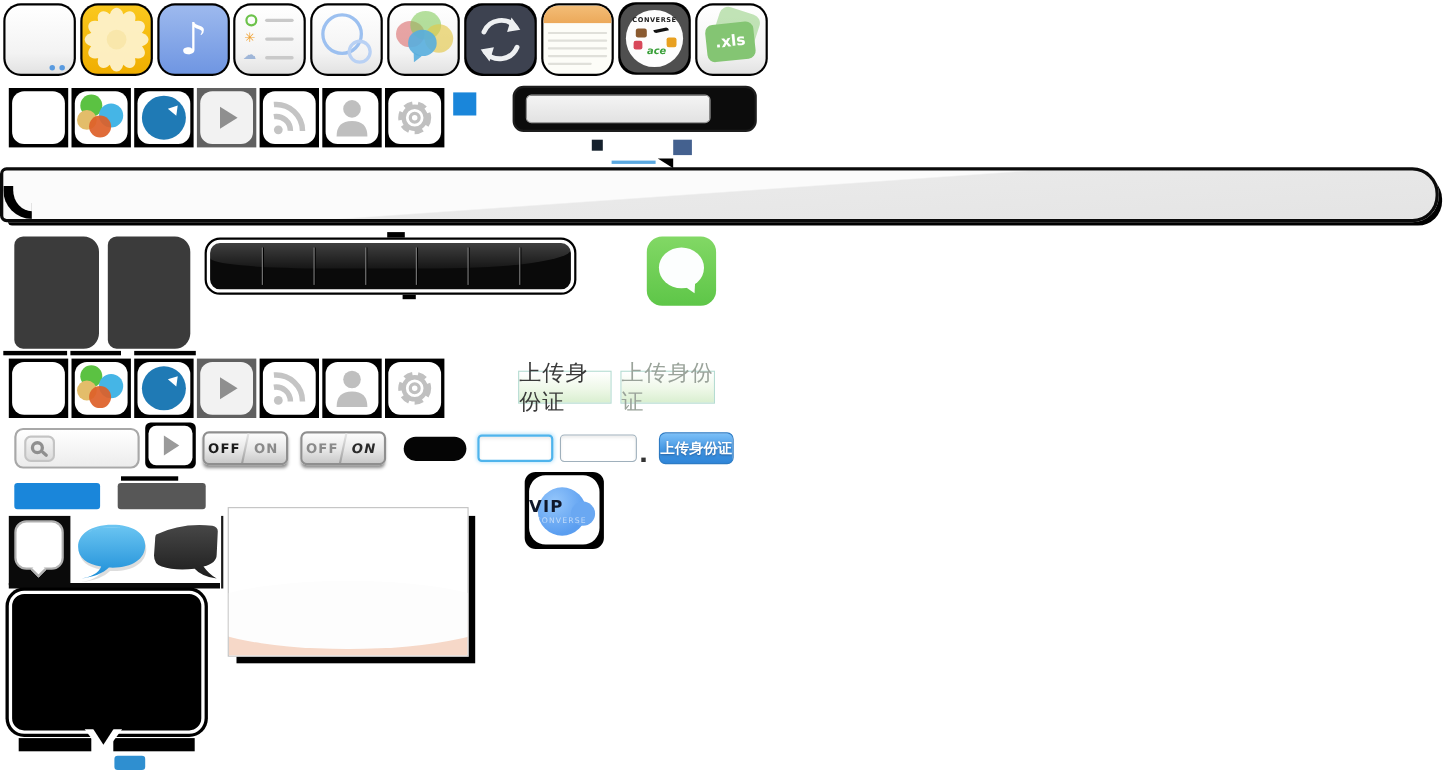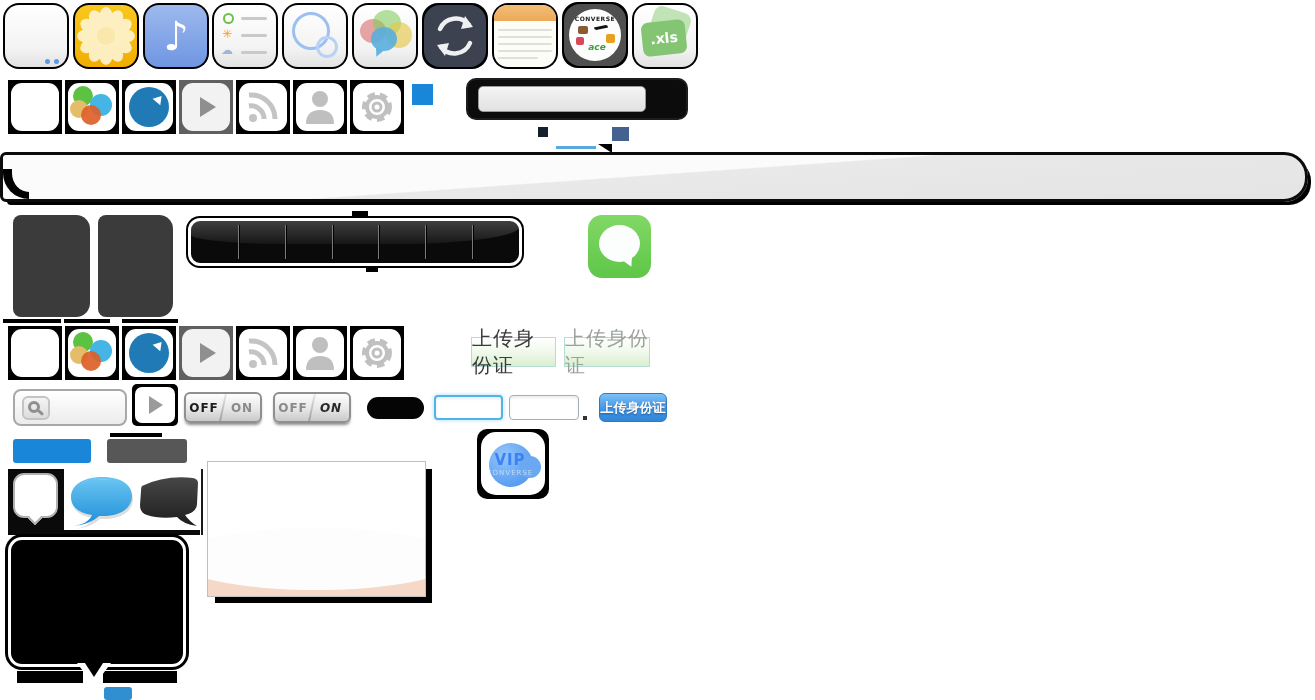--- a/index.html
+++ b/index.html
@@ -335,21 +335,21 @@
 </div>
 
 <div class="abs" style="left:13px;top:439px;width:78px;height:24px;background:#1a86da;border-radius:3px;"></div>
 <div class="abs" style="left:110px;top:433px;width:52px;height:4px;background:#000;"></div>
 <div class="abs" style="left:107px;top:439px;width:80px;height:24px;background:#575757;border-radius:3px;"></div>
 
 <div class="abs" style="left:477px;top:429px;width:72px;height:70px;background:#000;border-radius:10px;">
   <div class="abs" style="left:4px;top:3px;width:64px;height:63px;background:#fff;border-radius:15px;">
     <div class="dot" style="left:8px;top:11px;width:44px;height:44px;background:radial-gradient(circle at 35% 30%,#94c6fb,#5b9ef0 70%);"></div>
     <div class="dot" style="left:38px;top:24px;width:22px;height:22px;background:#6aa8f2;"></div>
-    <div class="abs" style="left:0;top:19px;width:58px;text-align:center;color:#3b82f6;font-size:15px;font-weight:bold;letter-spacing:1px;">VIP</div>
+    <div class="abs" style="left:0;top:19px;width:58px;color:#0f172a;font-size:15px;font-weight:bold;letter-spacing:1px;">VIP</div>
     <div class="abs" style="left:0;top:37px;width:58px;text-align:center;color:rgba(255,255,255,0.55);font-size:7px;letter-spacing:1px;">CONVERSE</div>
   </div>
 </div>
 
 <div class="abs" style="left:8px;top:469px;width:56px;height:63px;background:#0a0a0a;"></div>
 <div class="abs" style="left:13px;top:473px;width:45px;height:45px;background:#fff;border:2px solid #b0b0b0;border-radius:11px;">
   <div class="abs" style="left:15px;top:38px;width:10px;height:10px;background:#fff;border-right:2px solid #b0b0b0;border-bottom:2px solid #b0b0b0;transform:rotate(45deg);"></div>
 </div>
 
 <svg class="abs" style="left:66px;top:472px;" width="70" height="58" viewBox="0 0 70 58">

